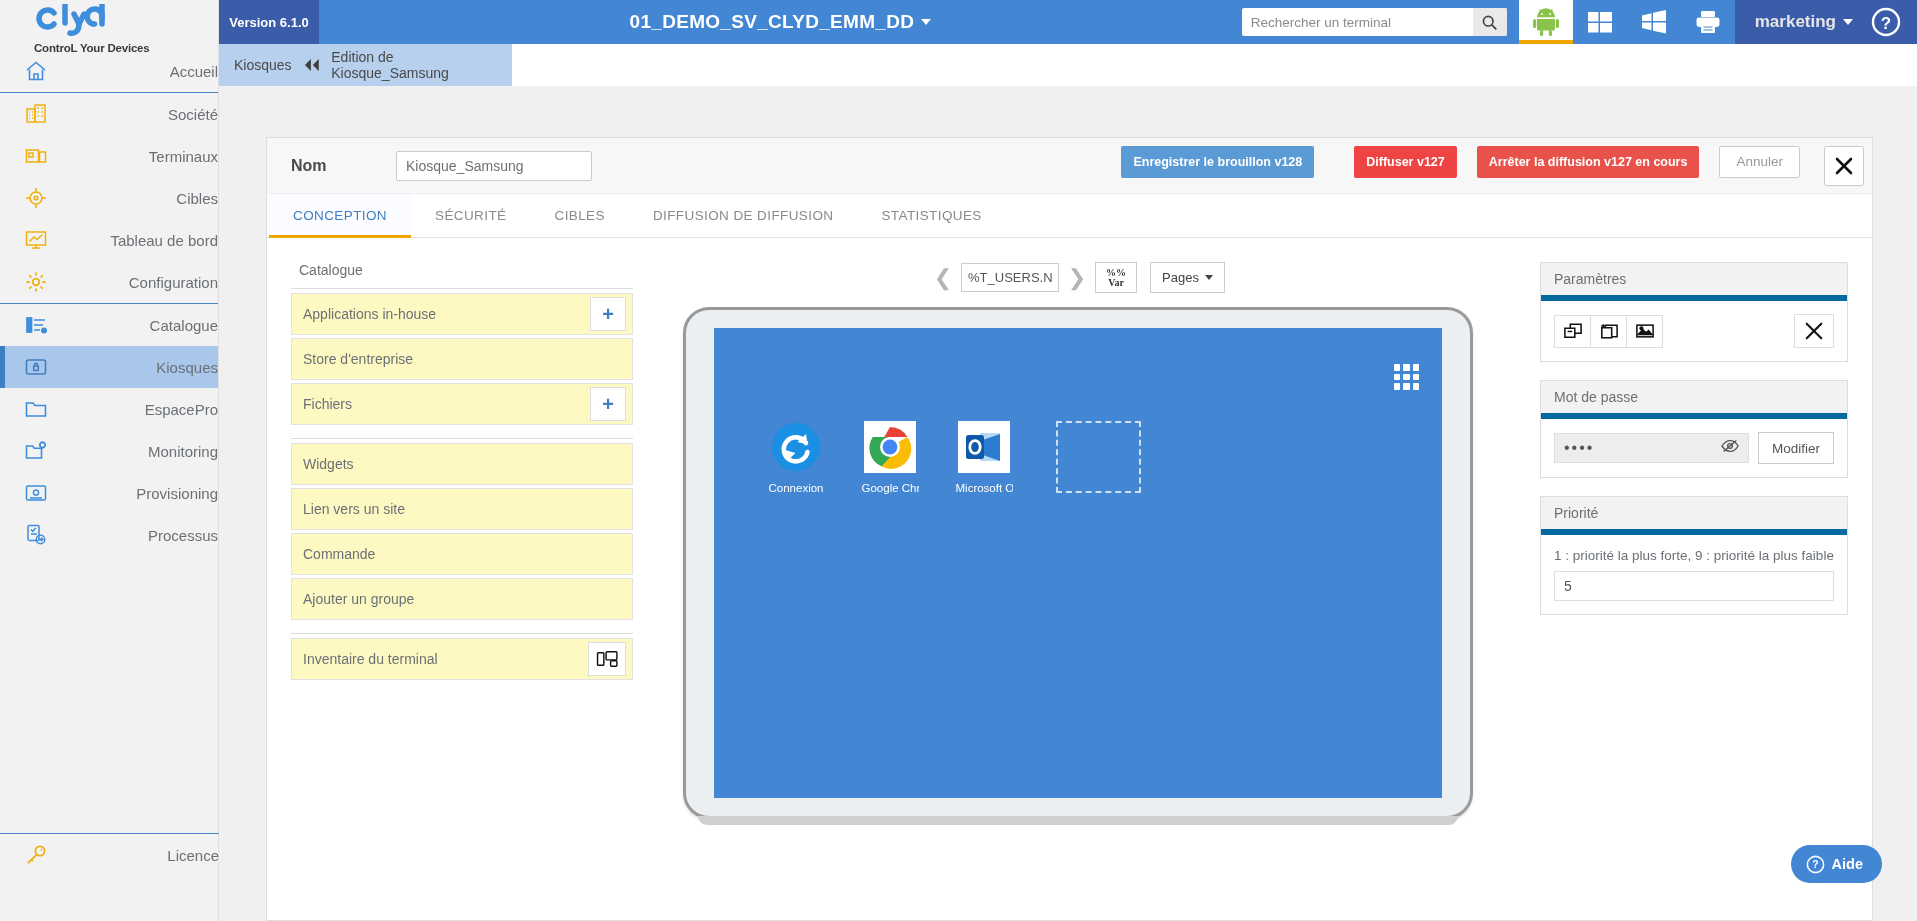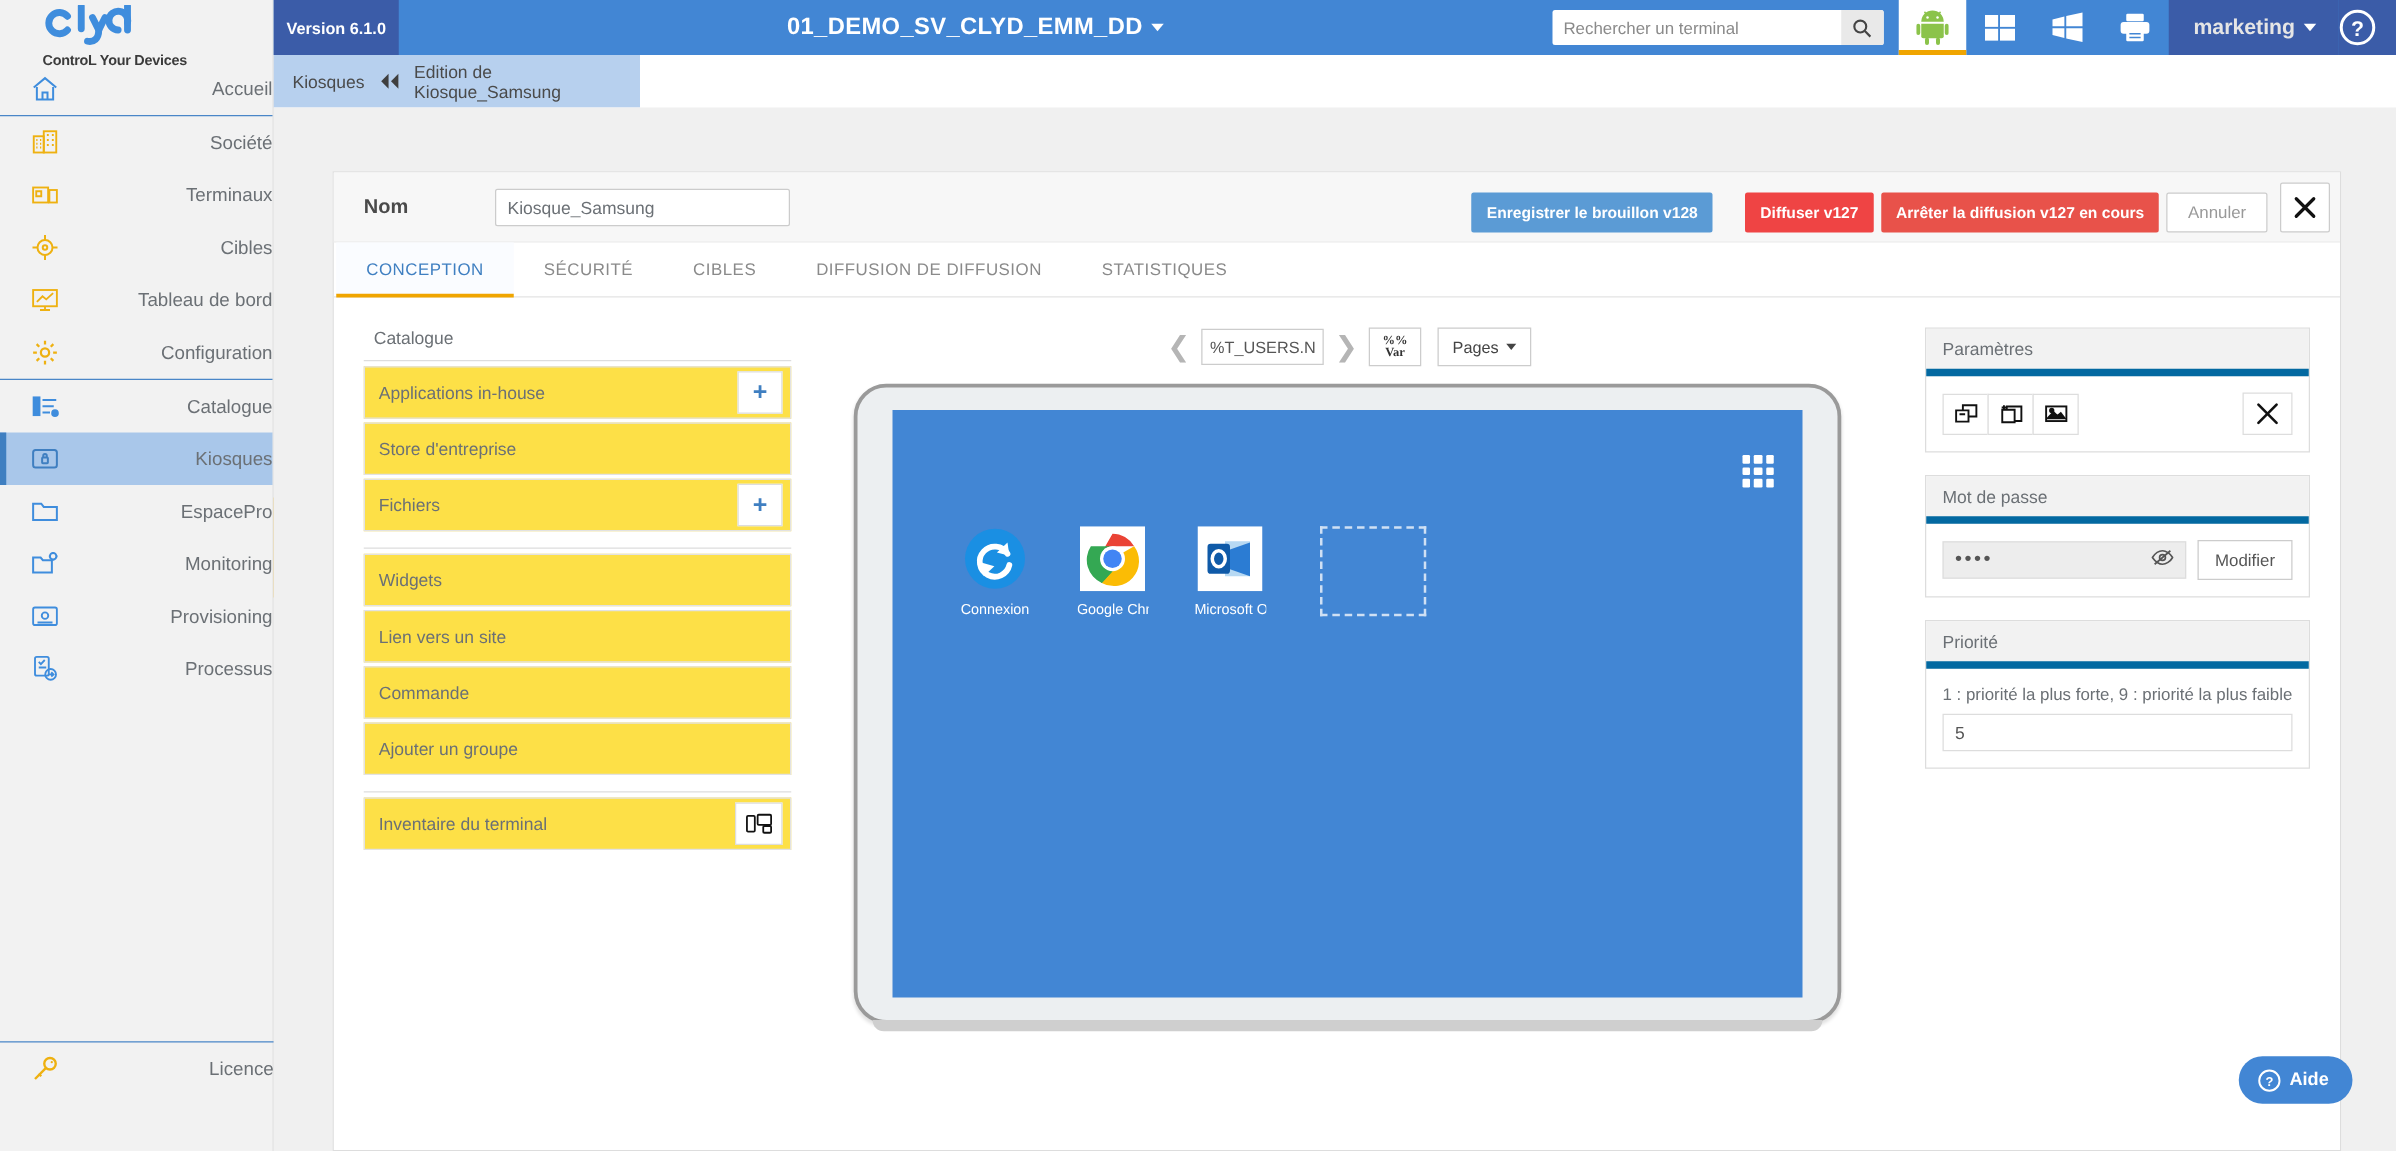--- a/index.html
+++ b/index.html
@@ -116,25 +116,25 @@
   #card {
     position: absolute; left: 47px; top: 51px; right: 44px; height: 784px;
     background: #fff; border: 1px solid #ddd;
   }
   #card-head {
     height: 56px; background: #f7f7f7; display: flex; align-items: center;
     padding: 0 8px 0 24px; border-bottom: 1px solid #eee;
   }
   #nom-label { font-size: 16px; font-weight: bold; color: #4a4a4a; width: 105px; }
   #nom-input {
-    width: 236px; height: 30px; border: 1px solid #ccc; border-radius: 2px;
+    width: 196px; height: 30px; border: 1px solid #ccc; border-radius: 2px;
     padding: 0 9px; font-size: 14px; color: #6b7075;
     font-family: "Liberation Sans", sans-serif; background: #fff; outline: none;
   }
-  #head-actions { margin-left: auto; display: flex; align-items: flex-end; gap: 3px; }
+  #head-actions { margin-left: auto; display: flex; align-items: flex-start; gap: 17px; }
   .act-btn {
     height: 32px; border: 0; color: #fff; font-size: 12.5px; font-weight: bold;
     padding: 0 12px; cursor: pointer; font-family: "Liberation Sans", sans-serif;
     border-radius: 2px; margin-right: 3px; white-space: nowrap;
   }
   .act-btn.blue { background: #5b9bd5; }
   .act-btn.green { background: #ef4444; margin-left: 20px; }
   .act-btn.red { background: #e8524a; }
   .act-btn.plain {
     background: #fff; color: #999; border: 1px solid #ccc; font-weight: normal; font-size: 13.5px;
@@ -160,21 +160,21 @@
   
   #card-body { display: flex; padding: 24px 24px 0 24px; height: calc(100% - 101px); }
   #col-left { width: 342px; flex: 0 0 342px; }
   #col-mid { flex: 1; display: flex; flex-direction: column; align-items: center; }
   #col-right { width: 308px; flex: 0 0 308px; margin-left: 18px; }
 
   .cat-title { font-size: 14px; color: #6b7075; margin-bottom: 10px; padding-left: 8px; }
   .cat-block { border-top: 1px solid #ddd; padding-top: 1px; }
   .cat-block + .cat-block { margin-top: 13px; }
   .cat-row {
-    height: 42px; background: #fde047; border: 1px solid #e2e2e2; margin-top: 3px;
+    height: 42px; background: #fef9c3; border: 1px solid #e2e2e2; margin-top: 3px;
     display: flex; align-items: center; padding-left: 11px; cursor: pointer;
     font-size: 14px; color: #6b7075; position: relative;
   }
   .cat-row .plus-btn {
     position: absolute; right: 6px; top: 3px; width: 36px; height: 34px;
     background: #fff; border: 1px solid #ddd; display: flex;
     align-items: center; justify-content: center; cursor: pointer;
     color: #3f7fc1; font-size: 20px; font-weight: bold; line-height: 1;
   }
   .cat-row .inv-btn {

